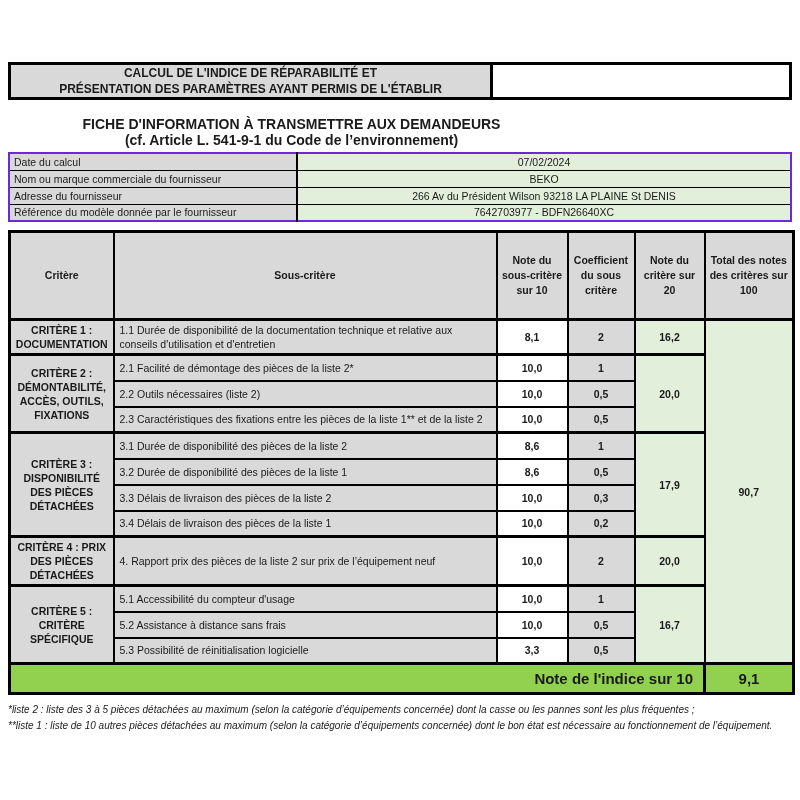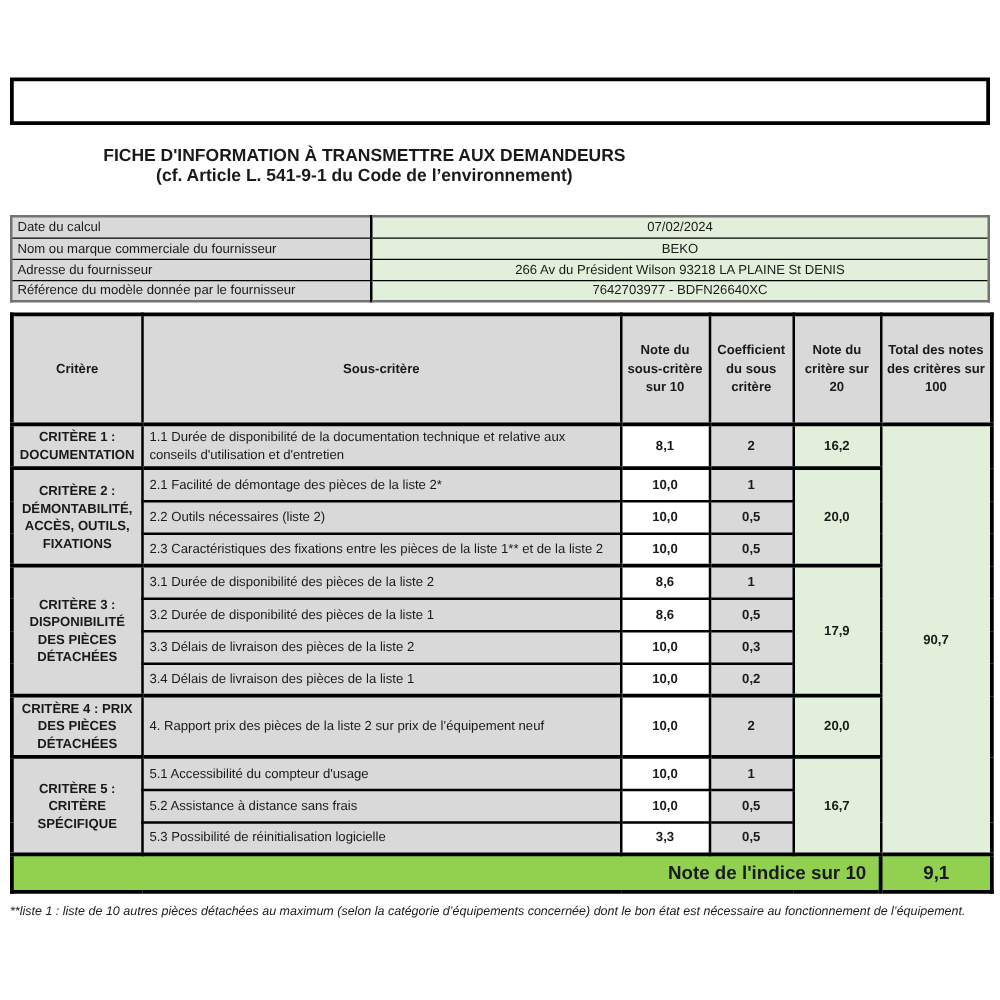--- a/index.html
+++ b/index.html
@@ -37,23 +37,23 @@
   .subtitle {
     margin-top: 16px;
     width: 567px;
     text-align: center;
     font-weight: bold; font-size: 14px; line-height: 16px;
   }
 
   
   table { border-collapse: collapse; }
   .info-table {
-    margin-top: 24px;
-    width: 784px;
-    border: 2px solid #737373;
+    margin-top: 4px;
+    width: 784px;
+    border: 2px solid #6d28d9;
     font-size: 10.5px;
   }
   .info-table td { border: 1px solid #000; height: 17px; padding: 0 4px; }
   .info-table td.lbl { width: 288px; background: #d9d9d9; border-right: 2px solid #000; }
   .info-table td.val { background: #e2efda; text-align: center; }
 
   
   .main-table {
     margin-top: 8px;
     width: 784px;
@@ -94,20 +94,24 @@
     width: 784px;
     font-style: italic; font-size: 10px; line-height: 15.5px;
   }
 </style>
 </head>
 <body>
 
 <div class="page">
 
   <div class="title-block">
+    <div class="title-left">
+      <div>CALCUL DE L'INDICE DE RÉPARABILITÉ ET</div>
+      <div>PRÉSENTATION DES PARAMÈTRES AYANT PERMIS DE L'ÉTABLIR</div>
+    </div>
   </div>
 
   <div class="subtitle">
     <div>FICHE D'INFORMATION À TRANSMETTRE AUX DEMANDEURS</div>
     <div>(cf. Article L. 541-9-1 du Code de l’environnement)</div>
   </div>
 
   <table class="info-table">
     <tbody>
       <tr>
@@ -227,16 +231,17 @@
       </tr>
 
       <tr class="final-row">
         <td class="final-label" colspan="5">Note de l'indice sur 10</td>
         <td class="final-value">9,1</td>
       </tr>
     </tbody>
   </table>
 
   <div class="footnotes">
+    <p>*liste 2 : liste des 3 à 5 pièces détachées au maximum (selon la catégorie d’équipements concernée) dont la casse ou les pannes sont les plus fréquentes ;</p>
     <p>**liste 1 : liste de 10 autres pièces détachées au maximum (selon la catégorie d’équipements concernée) dont le bon état est nécessaire au fonctionnement de l’équipement.</p>
   </div>
 
 </div>
 
 </body></html>

